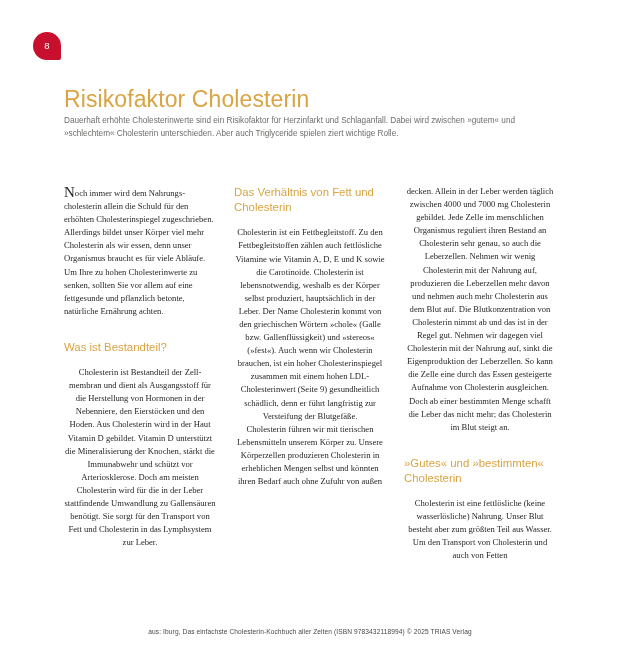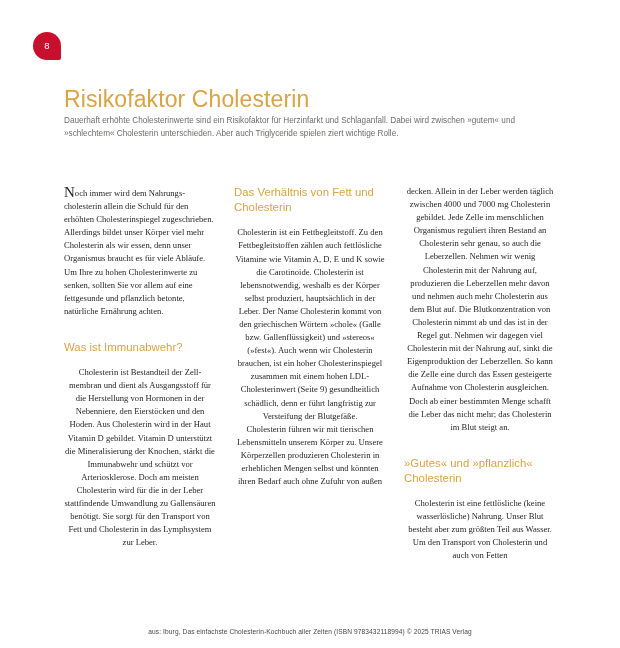--- a/index.html
+++ b/index.html
@@ -151,35 +151,35 @@
   <div class="title-block">
     <h1 class="chapter-title">Risikofaktor Cholesterin</h1>
     <p class="chapter-standfirst">Dauerhaft erhöhte Cholesterinwerte sind ein Risikofaktor für Herzinfarkt und Schlaganfall. Dabei wird zwischen »gutem« und »schlechtem« Cholesterin unterschieden. Aber auch Triglyceride spielen ziert wichtige Rolle.</p>
   </div>
 
   <div class="columns">
 
     <div class="col">
       <p class="dropcap-para"><span class="dropcap">N</span><span>och immer wird dem Nahrungs­cholesterin allein die Schuld für den erhöhten Cholesterinspiegel zuge­schrieben. Allerdings bildet unser Körper viel mehr Cholesterin als wir essen, denn unser Organismus braucht es für viele Abläufe. Um Ihre zu hohen Cholesterinwerte zu senken, sollten Sie vor allem auf eine fettgesunde und pflanzlich betonte, natürliche Ernährung achten.</span></p>
 
-      <h2 class="sec-head spaced">Was ist Immunabwehr?</h2>
+      <h2 class="sec-head spaced">Was ist Bestandteil?</h2>
       <p class="body tight">Cholesterin ist Bestandteil der Zell­membran und dient als Ausgangs­stoff für die Herstellung von Hor­monen in der Nebenniere, den Eierstöcken und den Hoden. Aus Cholesterin wird in der Haut Vitamin D gebildet. Vitamin D unterstützt die Mineralisierung der Knochen, stärkt die Immunabwehr und schützt vor Arteriosklerose. Doch am meisten Cholesterin wird für die in der Leber stattfindende Umwandlung zu Gallensäuren benötigt. Sie sorgt für den Trans­port von Fett und Cholesterin in das Lymphsystem zur Leber.</p>
     </div>
 
     <div class="col">
       <h2 class="sec-head">Das Verhältnis von Fett und Cholesterin</h2>
       <p class="body tight">Cholesterin ist ein Fettbegleitstoff. Zu den Fettbegleitstoffen zählen auch fettlösliche Vitamine wie Vitamin A, D, E und K sowie die Carotinoide. Cholesterin ist lebensnotwendig, weshalb es der Körper selbst produ­ziert, hauptsächlich in der Leber. Der Name Cholesterin kommt von den griechischen Wörtern »chole« (Galle bzw. Gallenflüssigkeit) und »stereos« (»fest«). Auch wenn wir Cholesterin brauchen, ist ein hoher Cholesterin­spiegel zusammen mit einem hohen LDL-Cholesterinwert (Seite 9) gesundheitlich schädlich, denn er führt langfristig zur Versteifung der Blutgefäße.</p>
 
       <p class="body tight">Cholesterin führen wir mit tie­rischen Lebensmitteln unserem Körper zu. Unsere Körperzellen pro­duzieren Cholesterin in erheblichen Mengen selbst und könnten ihren Bedarf auch ohne Zufuhr von außen</p>
     </div>
 
     <div class="col">
       <p class="body tight">decken. Allein in der Leber werden täglich zwischen 4000 und 7000 mg Cholesterin gebildet. Jede Zelle im menschlichen Organismus regu­liert ihren Bestand an Cholesterin sehr genau, so auch die Leberzellen. Nehmen wir wenig Cholesterin mit der Nahrung auf, produzieren die Leberzellen mehr davon und nehmen auch mehr Cholesterin aus dem Blut auf. Die Blutkonzentration von Cho­lesterin nimmt ab und das ist in der Regel gut. Nehmen wir dagegen viel Cholesterin mit der Nahrung auf, sinkt die Eigenproduktion der Leber­zellen. So kann die Zelle eine durch das Essen gesteigerte Aufnahme von Cholesterin ausgleichen. Doch ab einer bestimmten Menge schafft die Leber das nicht mehr; das Choles­terin im Blut steigt an.</p>
 
-      <h2 class="sec-head spaced">»Gutes« und »pflanzlich« Cholesterin</h2>
+      <h2 class="sec-head spaced">»Gutes« und »bestimmten« Cholesterin</h2>
       <p class="body tight">Cholesterin ist eine fettlösliche (keine wasserlösliche) Nahrung. Unser Blut besteht aber zum größten Teil aus Wasser. Um den Transport von Cholesterin und auch von Fetten</p>
     </div>
 
   </div>
 
   <div class="footer">
     <p class="footer-credit">aus: Iburg, Das einfachste Cholesterin-Kochbuch aller Zeiten (ISBN 9783432118994) © 2025 TRIAS Verlag</p>
   </div>
 
 </div>

